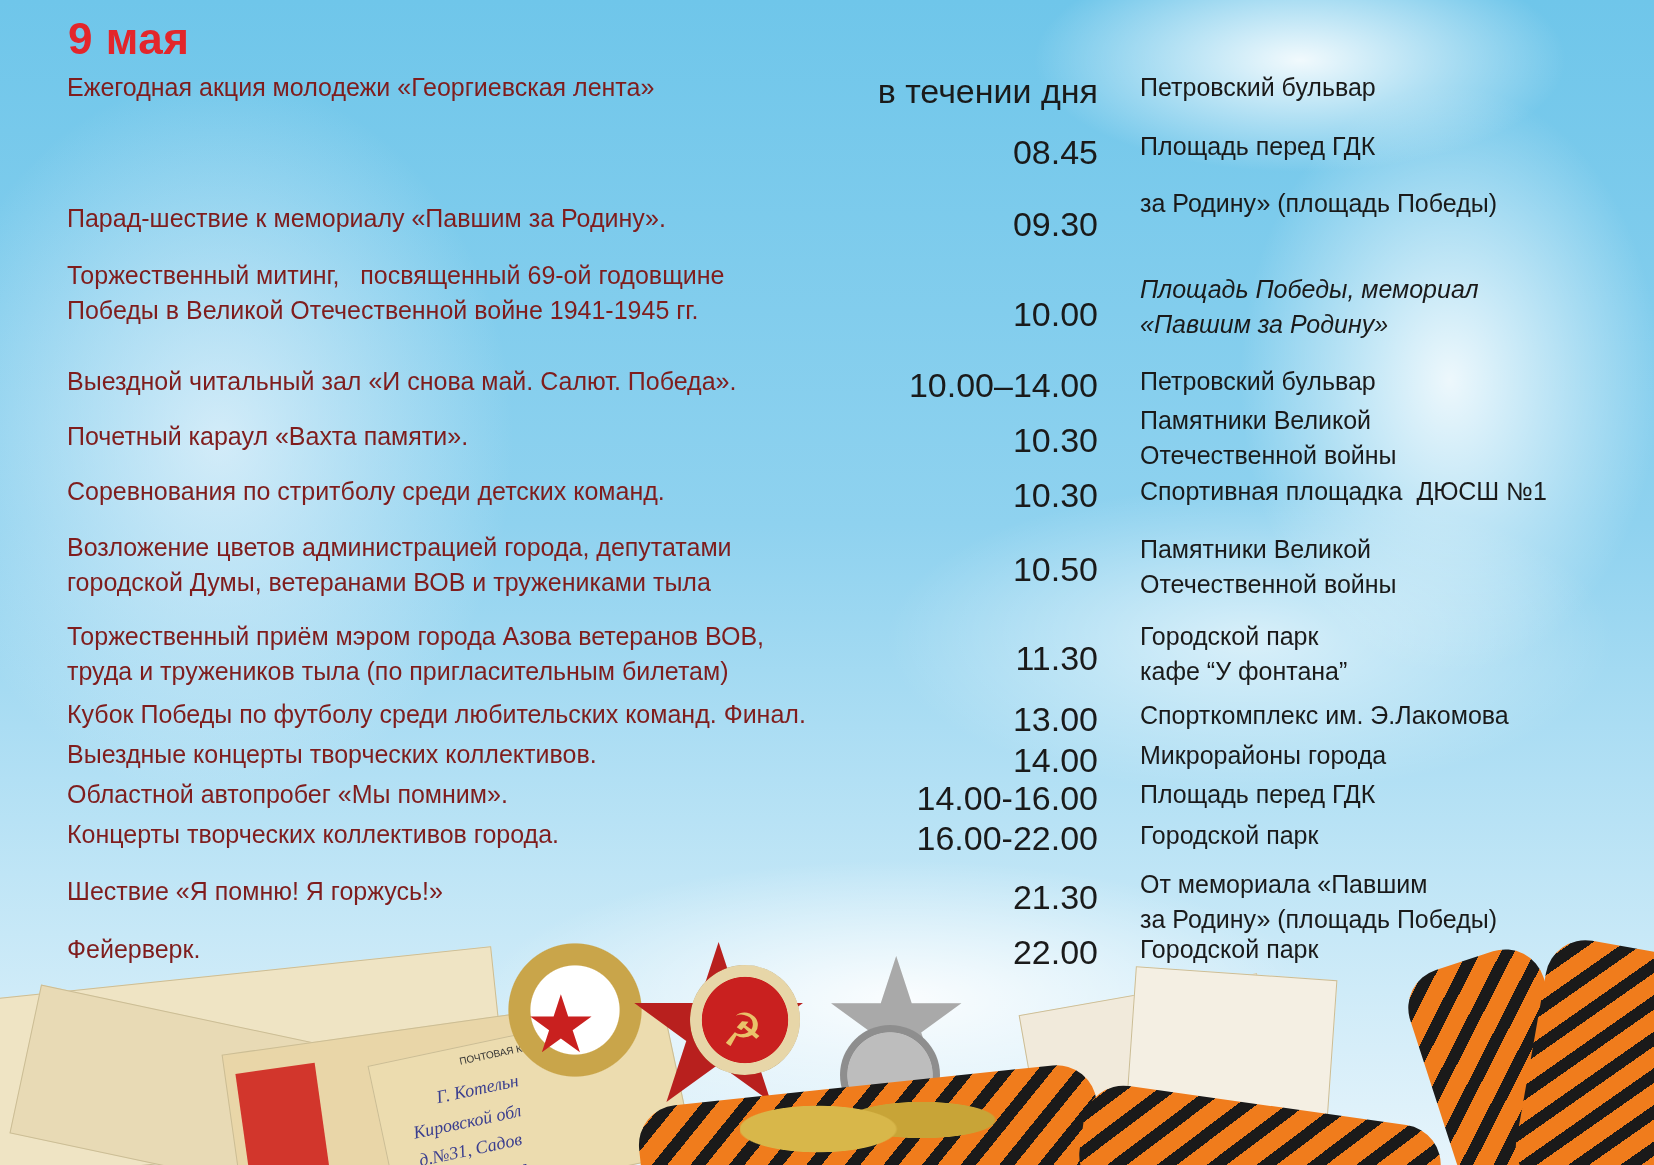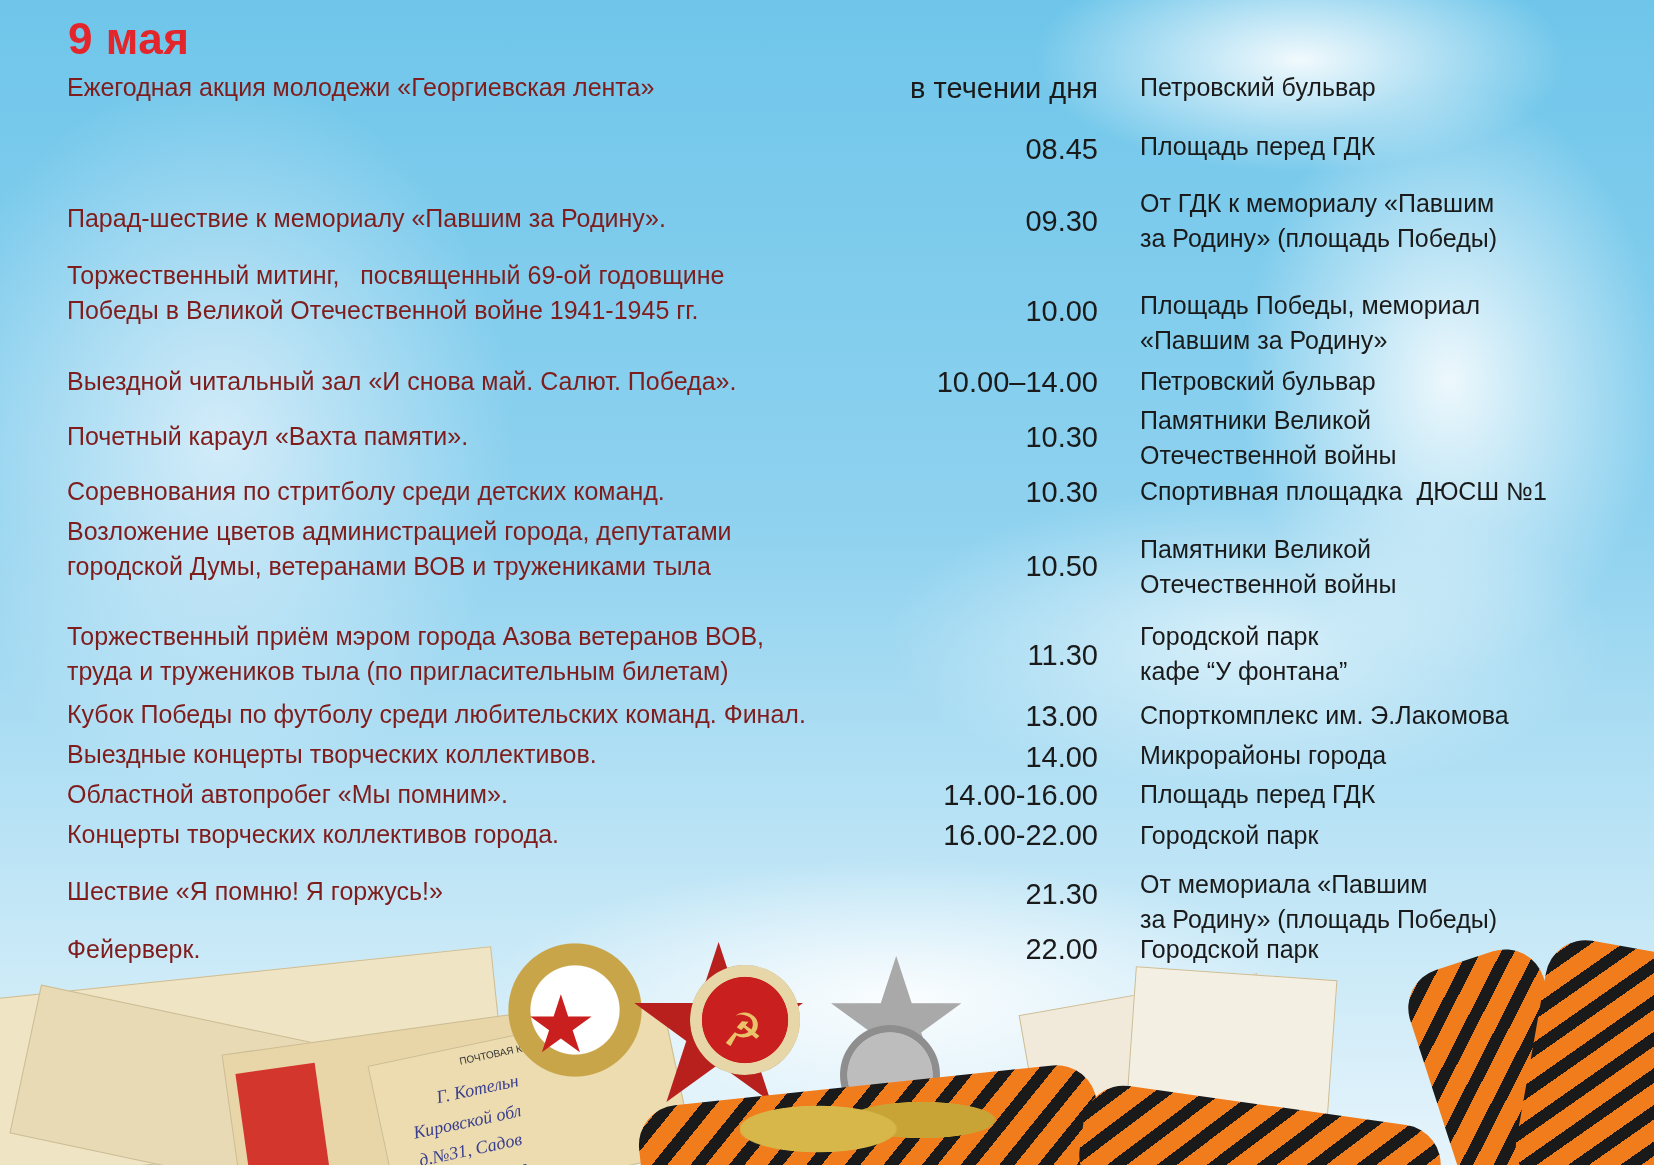--- a/index.html
+++ b/index.html
@@ -11,21 +11,21 @@
       radial-gradient(ellipse 300px 420px at 1450px 380px, rgba(255,255,255,0.85), rgba(255,255,255,0) 70%),
       radial-gradient(ellipse 520px 220px at 1250px 640px, rgba(255,255,255,0.6), rgba(255,255,255,0) 70%),
       radial-gradient(ellipse 420px 520px at 220px 440px, rgba(235,245,252,0.75), rgba(255,255,255,0) 70%),
       radial-gradient(ellipse 600px 200px at 900px 1000px, rgba(255,255,255,0.9), rgba(255,255,255,0) 70%),
       linear-gradient(180deg, #6fc6ea 0%, #8fd2ef 45%, #bfe5f6 75%, #e6f4fb 100%);
   }
   .title { position:absolute; left:68px; top:14px; font-size:44px; font-weight:bold;
     color:#e3262b; letter-spacing:0.5px; }
   .row { position:absolute; left:0; width:1654px; }
   .ev { position:absolute; left:67px; font-size:25px; color:#7f1d1d; line-height:34.5px; white-space:pre; }
-  .tm { position:absolute; right:556px; font-size:29px; color:#1a1a1a; white-space:nowrap; text-align:right; }
+  .tm { position:absolute; right:556px; font-size:34px; color:#1a1a1a; white-space:nowrap; text-align:right; }
   .loc { position:absolute; left:1140px; font-size:25px; color:#1a1a1a; line-height:35px; white-space:pre; }
   .line { display:block; }
 
   
   .deco { position:absolute; left:0; bottom:0; width:1654px; height:220px; pointer-events:none; }
   .letter { position:absolute; background:#efe4c4; border:1px solid #cbbd95; }
   .ribbon { position:absolute; background:repeating-linear-gradient(135deg,#f07c1c 0 18px,#1a1a1a 18px 30px); border-radius:40px; }
   .star { position:absolute; color:#c9201f; }
   .medal { position:absolute; border-radius:50%; }
 </style>
@@ -72,44 +72,44 @@
     <div class="loc" style="top: 70px;"><span class="line">Петровский бульвар</span></div>
   </div>
     <div class="row">
     <div class="ev" style="top: 112px;"></div>
     <div class="tm" style="top: 133px;">08.45</div>
     <div class="loc" style="top: 129px;"><span class="line">Площадь перед ГДК</span></div>
   </div>
     <div class="row">
     <div class="ev" style="top: 201px;"><span class="line">Парад-шествие к мемориалу «Павшим за Родину».</span></div>
     <div class="tm" style="top: 205px;">09.30</div>
-    <div class="loc" style="top: 186px;"><span class="line">От ГДК к мемориалу «Павшим</span><span class="line">за Родину» (площадь Победы)</span></div>
+    <div class="loc" style="top: 186px;"><span class="line">за Родину» (площадь Победы)</span></div>
   </div>
     <div class="row">
     <div class="ev" style="top: 258px;"><span class="line">Торжественный митинг,   посвященный 69-ой годовщине</span><span class="line">Победы в Великой Отечественной войне 1941-1945 гг.</span></div>
     <div class="tm" style="top: 295px;">10.00</div>
-    <div class="loc" style="top: 288px;"><span class="line">Площадь Победы, мемориал</span><span class="line">«Павшим за Родину»</span></div>
+    <div class="loc" style="top: 272px; font-style: italic;"><span class="line">Площадь Победы, мемориал</span><span class="line">«Павшим за Родину»</span></div>
   </div>
     <div class="row">
     <div class="ev" style="top: 364px;"><span class="line">Выездной читальный зал «И снова май. Салют. Победа».</span></div>
     <div class="tm" style="top: 366px;">10.00–14.00</div>
     <div class="loc" style="top: 364px;"><span class="line">Петровский бульвар</span></div>
   </div>
     <div class="row">
     <div class="ev" style="top: 419px;"><span class="line">Почетный караул «Вахта памяти».</span></div>
     <div class="tm" style="top: 421px;">10.30</div>
     <div class="loc" style="top: 403px;"><span class="line">Памятники Великой</span><span class="line">Отечественной войны</span></div>
   </div>
     <div class="row">
     <div class="ev" style="top: 474px;"><span class="line">Соревнования по стритболу среди детских команд.</span></div>
     <div class="tm" style="top: 476px;">10.30</div>
     <div class="loc" style="top: 474px;"><span class="line">Спортивная площадка  ДЮСШ №1</span></div>
   </div>
     <div class="row">
-    <div class="ev" style="top: 514px;"><span class="line">Возложение цветов администрацией города, депутатами</span><span class="line">городской Думы, ветеранами ВОВ и тружениками тыла</span></div>
+    <div class="ev" style="top: 530px;"><span class="line">Возложение цветов администрацией города, депутатами</span><span class="line">городской Думы, ветеранами ВОВ и тружениками тыла</span></div>
     <div class="tm" style="top: 550px;">10.50</div>
     <div class="loc" style="top: 532px;"><span class="line">Памятники Великой</span><span class="line">Отечественной войны</span></div>
   </div>
     <div class="row">
     <div class="ev" style="top: 619px;"><span class="line">Торжественный приём мэром города Азова ветеранов ВОВ,</span><span class="line">труда и тружеников тыла (по пригласительным билетам)</span></div>
     <div class="tm" style="top: 639px;">11.30</div>
     <div class="loc" style="top: 619px;"><span class="line">Городской парк</span><span class="line">кафе “У фонтана”</span></div>
   </div>
     <div class="row">
     <div class="ev" style="top: 697px;"><span class="line">Кубок Победы по футболу среди любительских команд. Финал.</span></div>

